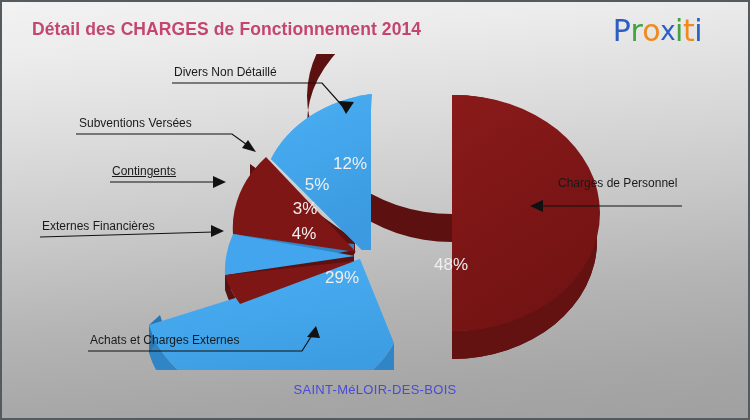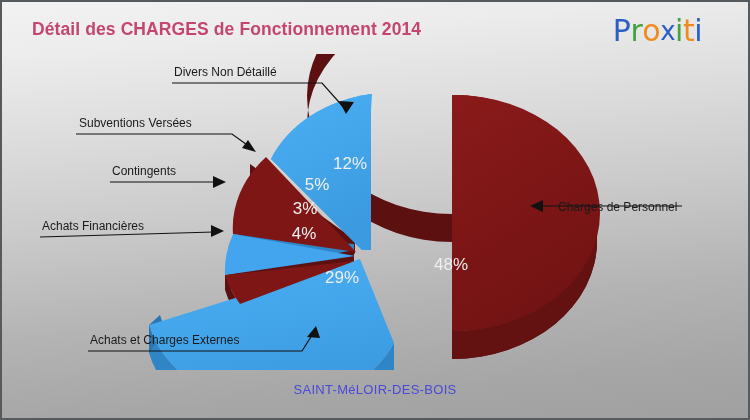--- a/index.html
+++ b/index.html
@@ -63,24 +63,24 @@
   
   .callout {
     position: absolute;
     font-size: 12px;
     color: #1a1a1a;
     white-space: nowrap;
     font-family: "Liberation Sans", sans-serif;
   }
   #label-divers        { left: 172px; top: 63px; }
   #label-subventions   { left: 77px;  top: 114px; text-align: right; }
-  #label-contingents   { left: 110px; top: 162px; }
+  #label-contingents   { left: 110px; top: 162px; text-decoration: underline; }
   #label-financieres   { left: 40px;  top: 217px; }
   #label-achats        { left: 88px;  top: 331px; }
-  #label-personnel     { left: 556px; top: 174px; margin-top: 24px; }
+  #label-personnel     { left: 556px; top: 174px; }
 
   
   #commune-name {
     position: absolute;
     left: 0;
     right: 0;
     top: 380px;
     text-align: center;
     font-size: 13px;
     color: #4a4ad6;
@@ -190,19 +190,19 @@
         <polygon points="222,177 209,171 209,183"></polygon>
         <polygon points="314,272 305,283 318,284"></polygon>
         <polygon points="528,152 541,146 541,158"></polygon>
       </g>
     </svg>
   </div>
 
   <div class="callout" id="label-divers">Divers Non Détaillé</div>
   <div class="callout" id="label-subventions">Subventions Versées</div>
   <div class="callout" id="label-contingents">Contingents</div>
-  <div class="callout" id="label-financieres">Achats Financières</div>
+  <div class="callout" id="label-financieres">Externes Financières</div>
   <div class="callout" id="label-achats">Achats et Charges Externes</div>
   <div class="callout" id="label-personnel">Charges de Personnel</div>
 
   <div id="commune-name">SAINT-MéLOIR-DES-BOIS</div>
 
 </div>
 
 </body></html>

